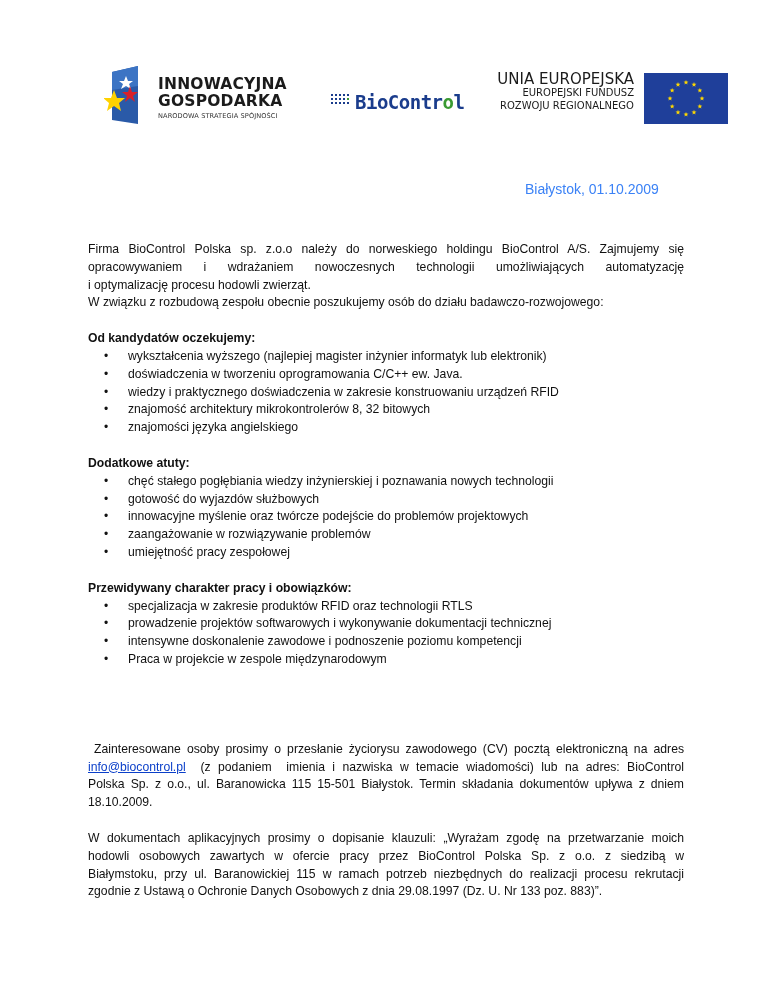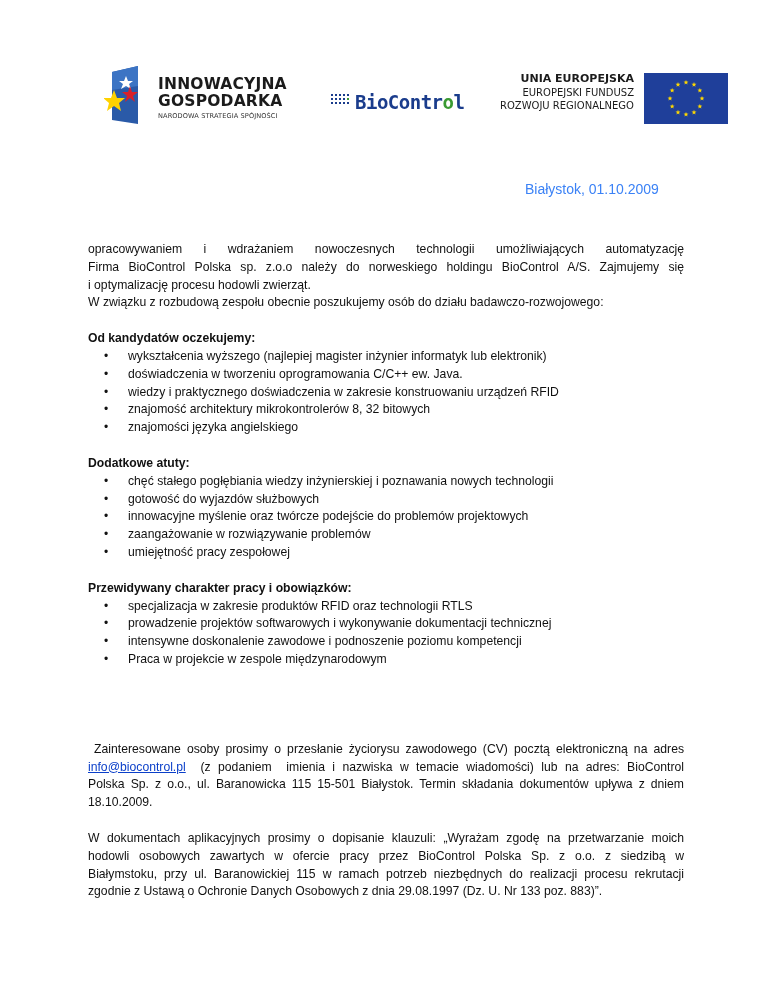--- a/index.html
+++ b/index.html
@@ -10,21 +10,21 @@
   .ig-t1 { font-family: "DejaVu Sans", sans-serif; font-weight: bold; font-size: 15.5px; line-height: 17px; color: #1b1b1b; letter-spacing: 0.2px; }
   .ig-t2 { font-family: "DejaVu Sans", sans-serif; font-size: 6.6px; color: #333; margin-top: 2px; letter-spacing: 0.1px; }
 
   .logo-bc { position: absolute; left: 331px; top: 92px; height: 22px; display: flex; align-items: flex-start; }
   .bc-dots { width: 22px; height: 14px; margin-right: 2px; }
   .bc-text { font-family: "DejaVu Sans Mono", monospace; font-weight: bold; font-size: 19px; letter-spacing: -0.5px; color: #1a3c8c; line-height: 20px; }
   .bc-text .g { color: #3a9a32; }
 
   .logo-eu { position: absolute; left: 476px; top: 66px; width: 260px; height: 60px; }
   .eu-text { position: absolute; right: 102px; top: 6px; text-align: right; font-family: "DejaVu Sans", sans-serif; color: #1b1b1b; }
-  .eu-t1 { font-weight: bold; font-size: 11px; line-height: 14px; }
+  .eu-t1 { font-weight: normal; font-size: 15px; line-height: 14px; }
   .eu-t2 { font-size: 10px; line-height: 13px; }
   .eu-flag { position: absolute; left: 168px; top: 7px; width: 84px; height: 51px; }
 
   .date { position: absolute; left: 525px; top: 181px; font-family: "Liberation Sans", sans-serif; font-size: 14px; color: #3b82f6; }
 
   .content { position: absolute; left: 88px; top: 241px; width: 596px; font-family: "Liberation Sans", sans-serif; font-size: 12.2px; line-height: 17.8px; color: #111; }
   .content p { margin: 0; }
   .justify { text-align: justify; text-align-last: justify; }
   .section-title { font-weight: bold; }
   ul.bullets { margin: 0; padding: 0; list-style: none; }
@@ -94,22 +94,22 @@
       <polygon points="28.14,30.90 28.79,32.61 30.62,32.70 29.19,33.84 29.67,35.60 28.14,34.60 26.62,35.60 27.10,33.84 25.67,32.70 27.50,32.61" fill="#ffd800"></polygon>
       <polygon points="26.00,22.90 26.65,24.61 28.47,24.70 27.05,25.84 27.53,27.60 26.00,26.60 24.47,27.60 24.95,25.84 23.53,24.70 25.35,24.61" fill="#ffd800"></polygon>
       <polygon points="28.14,14.90 28.79,16.61 30.62,16.70 29.19,17.84 29.67,19.60 28.14,18.60 26.62,19.60 27.10,17.84 25.67,16.70 27.50,16.61" fill="#ffd800"></polygon>
       <polygon points="34.00,9.04 34.65,10.75 36.47,10.84 35.05,11.98 35.53,13.75 34.00,12.74 32.47,13.75 32.95,11.98 31.53,10.84 33.35,10.75" fill="#ffd800"></polygon>
     </svg>
 </div>
 
 <div class="date">Białystok, 01.10.2009</div>
 
 <div class="content">
+  <p class="justify">Firma BioControl Polska sp. z.o.o  należy do norweskiego holdingu BioControl A/S. Zajmujemy się</p>
   <p class="justify">opracowywaniem i wdrażaniem nowoczesnych technologii umożliwiających automatyzację</p>
-  <p class="justify">Firma BioControl Polska sp. z.o.o  należy do norweskiego holdingu BioControl A/S. Zajmujemy się</p>
   <p>i optymalizację procesu hodowli zwierząt.</p>
   <p>W związku z rozbudową zespołu obecnie poszukujemy osób do działu badawczo-rozwojowego:</p>
 
   <div class="gap"></div>
 
   <p class="section-title">Od kandydatów oczekujemy:</p>
   <ul class="bullets">
     <li>wykształcenia wyższego (najlepiej magister inżynier informatyk lub elektronik)</li>
     <li>doświadczenia w tworzeniu oprogramowania C/C++ ew. Java.</li>
     <li>wiedzy i praktycznego doświadczenia w zakresie konstruowaniu urządzeń RFID</li>

